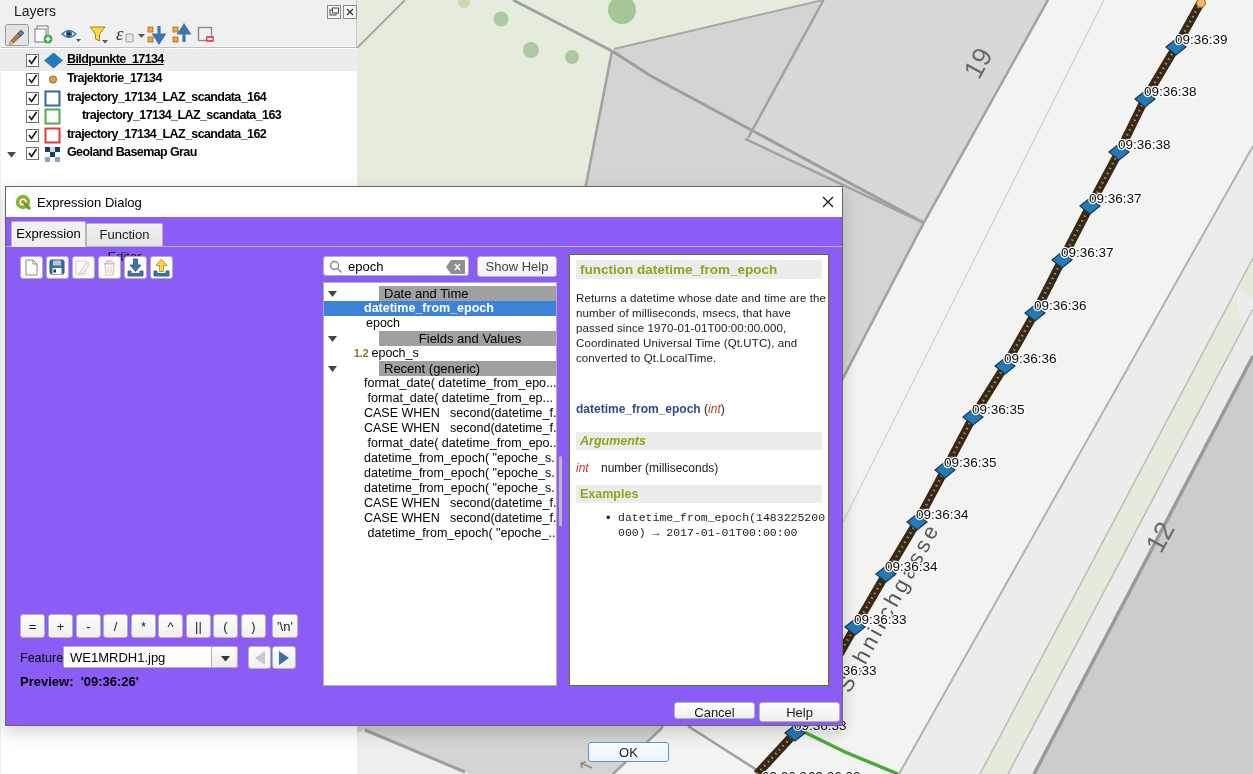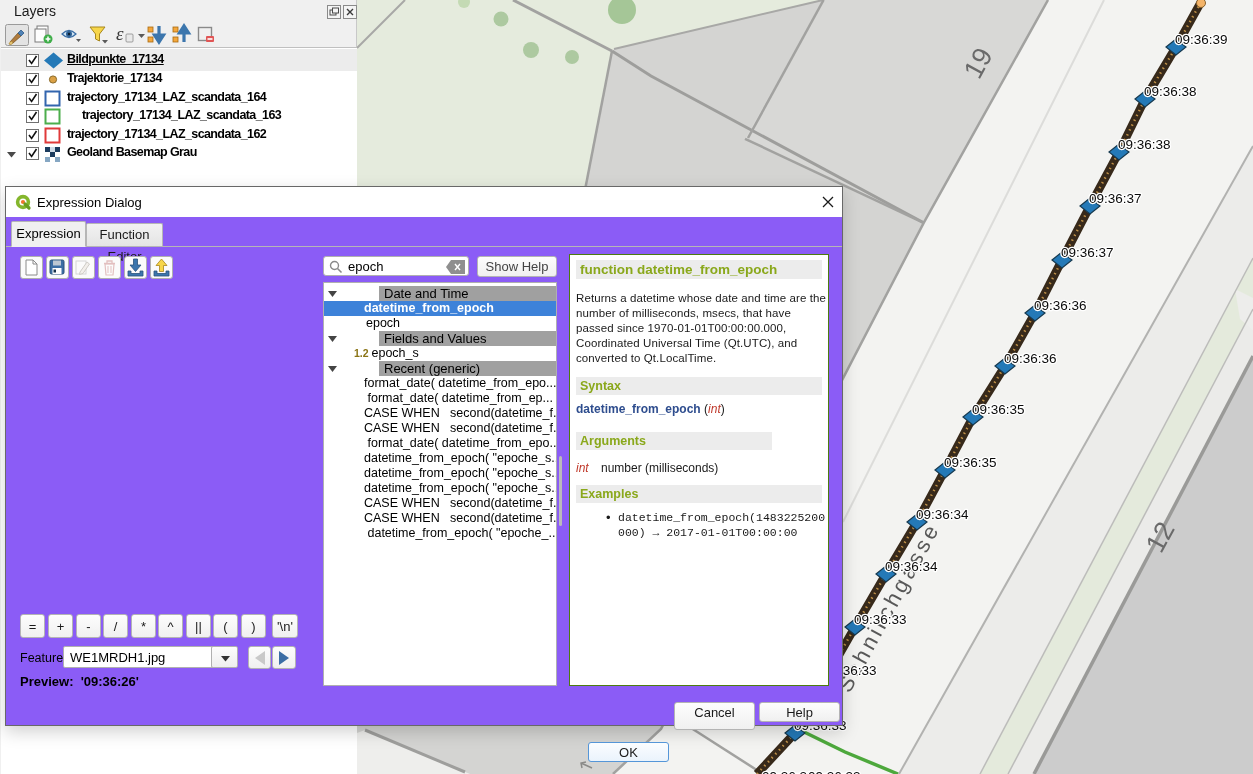--- a/index.html
+++ b/index.html
@@ -322,21 +322,21 @@
       <path d="M9,4 l5,6 m0,-6 l-5,6" stroke="#fff" stroke-width="1.4"></path>
     </svg>
   </div>
   <div class="btn" style="left:471px;top:69px;width:80px;height:21px;line-height:20px;color:#444;">Show Help</div>
 
   <div class="abs" style="left:317px;top:95px;width:234px;height:404px;background:#fff;border:1px solid #b0b0b0;overflow:hidden;">
     <div class="ghdr" style="top:3px;">Date and Time</div>
     <div class="abs" style="left:0;top:18px;width:234px;height:15px;background:#3d82d9;"></div>
     <div class="litem" style="top:18px;color:#fff;font-weight:bold;">datetime_from_epoch</div>
     <div class="litem" style="top:33px;left:42px;">epoch</div>
-    <div class="ghdr" style="top:48px;">Fields and Values</div>
+    <div class="ghdr" style="top:48px;text-align:center;">Fields and Values</div>
     <div class="litem" style="top:63px;left:30px;"><span style="color:#8a7415;font-weight:bold;font-size:10.5px;">1.2 </span>epoch_s</div>
     <div class="ghdr" style="top:78px;">Recent (generic)</div>
     <div class="litem" style="top:93px;">format_date( datetime_from_epo...</div>
     <div class="litem" style="top:108px;"> format_date( datetime_from_ep...</div>
     <div class="litem" style="top:123px;">CASE WHEN   second(datetime_f...</div>
     <div class="litem" style="top:138px;">CASE WHEN   second(datetime_f...</div>
     <div class="litem" style="top:153px;"> format_date( datetime_from_epo...</div>
     <div class="litem" style="top:168px;">datetime_from_epoch( "epoche_s...</div>
     <div class="litem" style="top:183px;">datetime_from_epoch( "epoche_s...</div>
     <div class="litem" style="top:198px;">datetime_from_epoch( "epoche_s...</div>
@@ -348,26 +348,25 @@
       <path d="M1,47 l9,0 l-4.5,6 Z" fill="#444"></path>
       <path d="M1,77 l9,0 l-4.5,6 Z" fill="#444"></path>
     </svg>
   </div>
 
   <div class="abs" style="left:553px;top:269px;width:3px;height:70px;background:#bbb;border-radius:2px;"></div>
 
   <div class="abs" style="left:563px;top:67px;width:260px;height:432px;background:#fff;border:1px solid #4d7c0f;overflow:hidden;font-size:12px;color:#1a1a1a;">
     <div class="hstrip abs" style="left:6px;top:5px;width:246px;font-size:13.5px;">function datetime_from_epoch</div>
     <div class="abs" style="left:6px;top:36px;width:256px;line-height:15px;font-size:11.5px;letter-spacing:0.1px;">Returns a datetime whose date and time are the<br>number of milliseconds, msecs, that have<br>passed since 1970-01-01T00:00:00.000,<br>Coordinated Universal Time (Qt.UTC), and<br>converted to Qt.LocalTime.</div>
-    <div class="hstrip abs" style="left:6px;top:122px;width:246px;font-size:12.5px;">Syntax</div>
     <div class="abs" style="left:6px;top:147px;"><span style="color:#2e4d8e;font-weight:bold;">datetime_from_epoch</span> (<span style="color:#c0392b;font-style:italic;">int</span>)</div>
-    <div class="hstrip abs" style="left:6px;top:177px;width:196px;font-size:12.5px;">Arguments</div>
+    <div class="hstrip abs" style="left:6px;top:177px;width:246px;font-size:12.5px;font-style:italic;">Arguments</div>
     <div class="abs" style="left:6px;top:206px;color:#c0392b;font-style:italic;">int</div>
     <div class="abs" style="left:31px;top:206px;">number (milliseconds)</div>
     <div class="hstrip abs" style="left:6px;top:230px;width:246px;font-size:12.5px;">Examples</div>
     <div class="abs" style="left:36px;top:255px;font-size:13px;">•</div>
     <div class="abs" style="left:48px;top:256px;font-family:'Liberation Mono',monospace;font-size:11.5px;line-height:14.5px;">datetime_from_epoch(1483225200<br>000) → 2017-01-01T00:00:00</div>
   </div>
 
   <div class="btn" style="left:582px;top:515px;width:81px;height:20px;line-height:19px;border-color:#5596d8;background:linear-gradient(#fbfdff,#eaf3fc);margin-top:40px;">OK</div>
-  <div class="btn" style="left:668px;top:515px;width:81px;height:28px;line-height:19px;">Cancel</div>
+  <div class="btn" style="left:668px;top:515px;width:81px;height:17px;line-height:19px;">Cancel</div>
   <div class="btn" style="left:753px;top:515px;width:81px;height:20px;line-height:19px;">Help</div>
 </div>
 
 </body></html>

